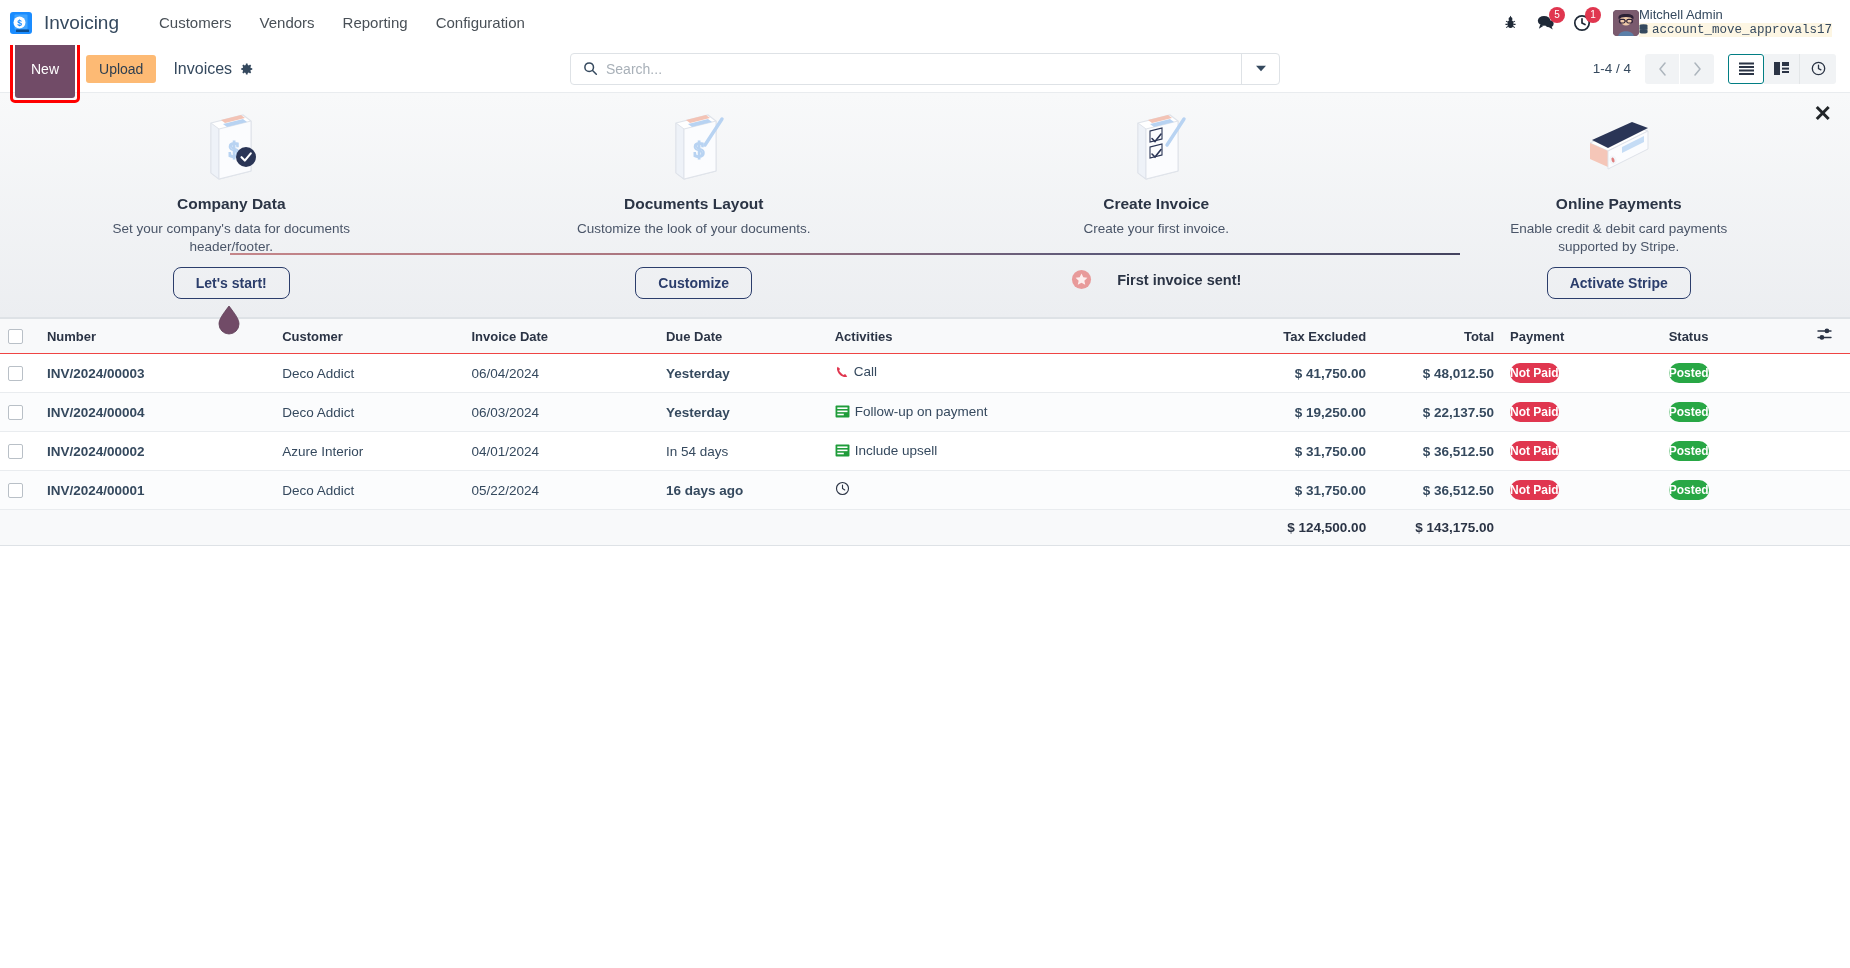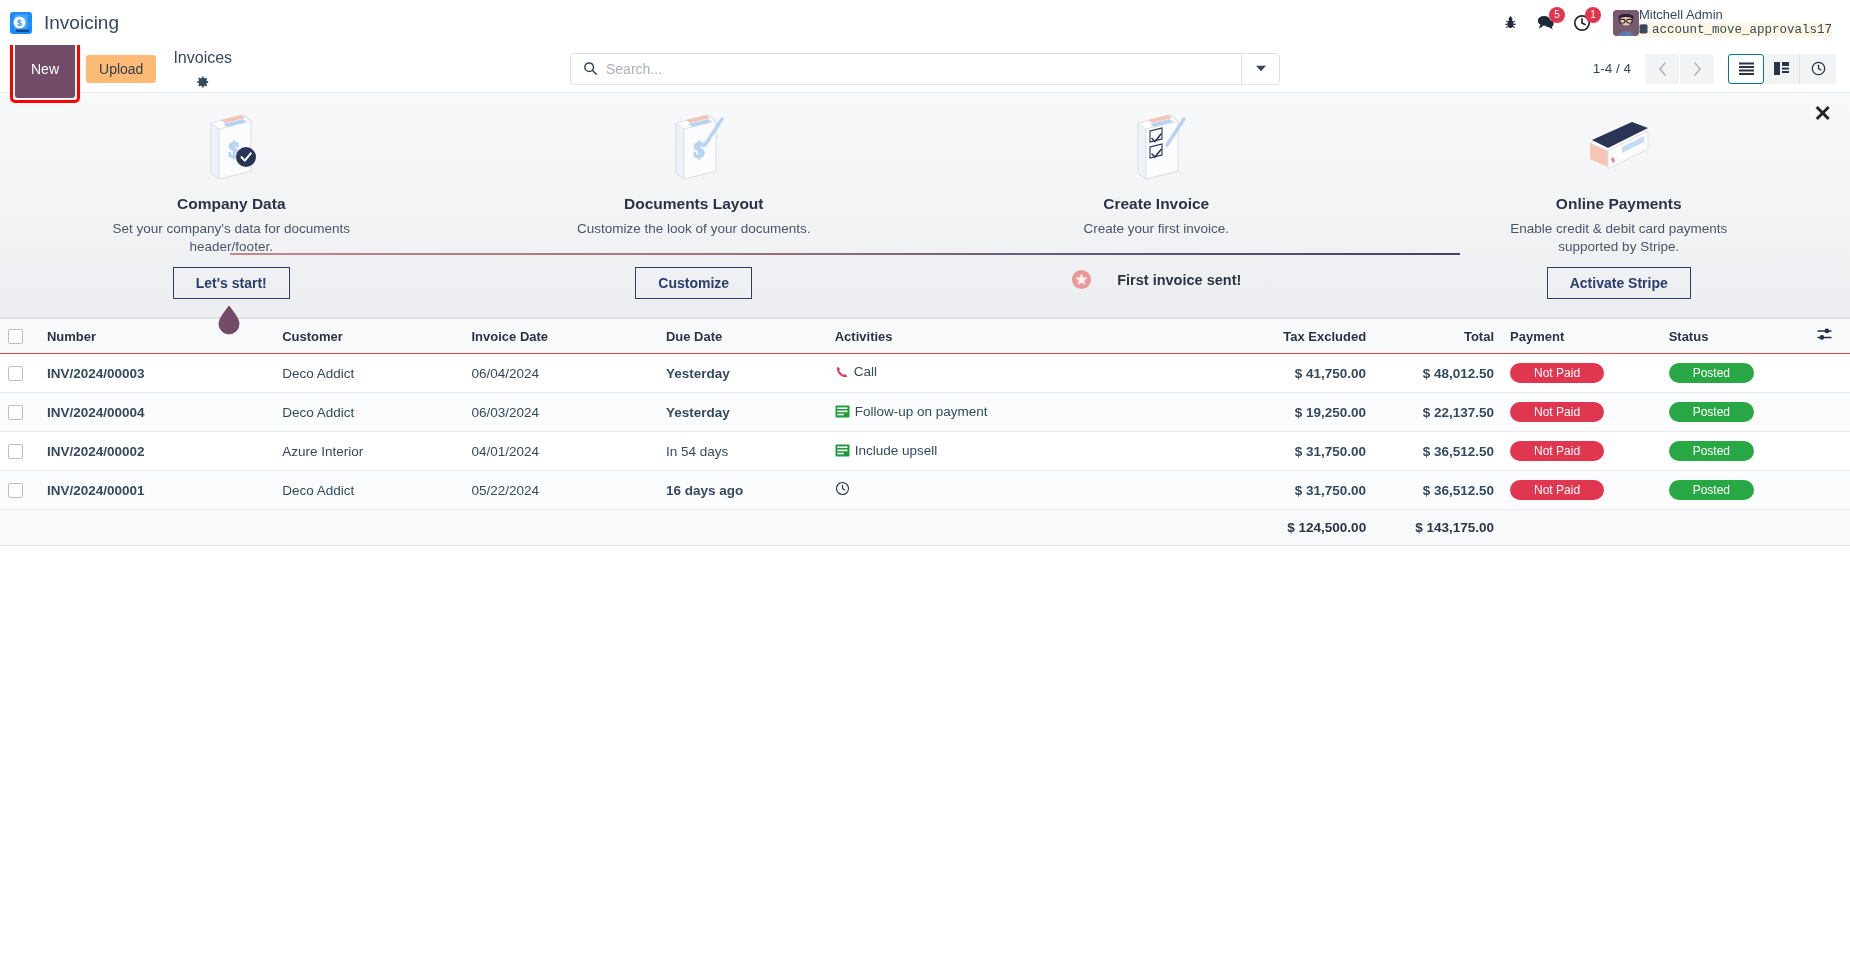--- a/index.html
+++ b/index.html
@@ -123,21 +123,21 @@
     font-size: 14px;
     padding: 6px 13px;
     border-radius: 3px;
     cursor: pointer;
     font-family: inherit;
     margin-right: 17px;
   }
   .breadcrumb {
     font-size: 16px;
     color: #35495e;
-    display: flex; align-items: center; gap: 8px; flex-direction: column;
+    display: flex; align-items: center; gap: 8px;
   }
   .gear-btn { cursor: pointer; display: flex; align-items: center; color: #35495e; }
 
   .search-wrap {
     position: absolute;
     left: 50%;
     transform: translateX(-50%);
     width: 710px;
     display: flex;
     align-items: center;
@@ -243,21 +243,21 @@
     min-height: 36px;
   }
   .onb-btn {
     margin-top: 11px;
     background: transparent;
     border: 1px solid #2b3d6b;
     color: #2b3d6b;
     font-size: 14px;
     font-weight: bold;
     padding: 7px 22px;
-    border-radius: 0;
+    border-radius: 8px;
     cursor: pointer;
     font-family: inherit;
   }
   .onb-done {
     margin-top: 13px;
     display: flex; align-items: center; gap: 25px;
     font-size: 14.5px; font-weight: bold; color: #2b3445;
   }
   .onb-close {
     position: absolute;
@@ -304,24 +304,24 @@
     border: 1px solid #b9c0c7;
     border-radius: 2px;
     background: #fff;
     display: inline-block;
     vertical-align: middle;
     cursor: pointer;
   }
   .badge {
     display: inline-block;
     font-size: 12px;
-    padding: 3px 24px;
+    padding: 3px 0;
     border-radius: 11px;
     color: #fff;
-    font-weight: 400;
+    font-weight: 700;
     white-space: nowrap;
   }
   .badge-danger { background: #e0364f; }
   .badge-success { background: #28a745; }
   .act { display: inline-flex; align-items: center; gap: 5px; }
   tfoot td {
     background: #f8f9fa;
     border-top: 1px solid #dee2e6;
     border-bottom: 1px solid #dee2e6;
     font-size: 13.5px;
@@ -345,20 +345,26 @@
 
 <div class="navbar">
   <svg class="brand-logo" viewBox="0 0 26 26">
     <rect x="2" y="2" width="22" height="22" rx="3" fill="#1a8cff"></rect>
     <rect x="6.5" y="4.5" width="13" height="15" rx="1" fill="#43a5ff"></rect>
     <circle cx="11.5" cy="12.5" r="6" fill="#ffffff"></circle>
     <text x="11.5" y="16.2" font-size="8.5" font-weight="bold" fill="#1a8cff" text-anchor="middle" font-family="Liberation Sans, sans-serif">$</text>
     <rect x="8" y="19.5" width="13" height="2.6" rx="0.6" fill="#0a4d91"></rect>
   </svg>
   <span class="app-name">Invoicing</span>
+  <div class="nav-menu">
+    <div class="nav-item">Customers</div>
+    <div class="nav-item">Vendors</div>
+    <div class="nav-item">Reporting</div>
+    <div class="nav-item">Configuration</div>
+  </div>
 
   <div class="nav-right">
     <div class="sys-icon">
       <svg width="15" height="15" viewBox="0 0 16 16" fill="#1f2937">
         <ellipse cx="8" cy="9.5" rx="3.2" ry="4.3"></ellipse>
         <circle cx="8" cy="4.2" r="2.1"></circle>
         <rect x="7.6" y="1" width="0.9" height="2"></rect>
         <path d="M3.2 6.5 L5.3 7.6 M12.8 6.5 L10.7 7.6 M2.6 10 L5 10 M13.4 10 L11 10 M3.4 13.4 L5.4 12.1 M12.6 13.4 L10.6 12.1" stroke="#1f2937" stroke-width="1.1" fill="none"></path>
       </svg>
     </div>

